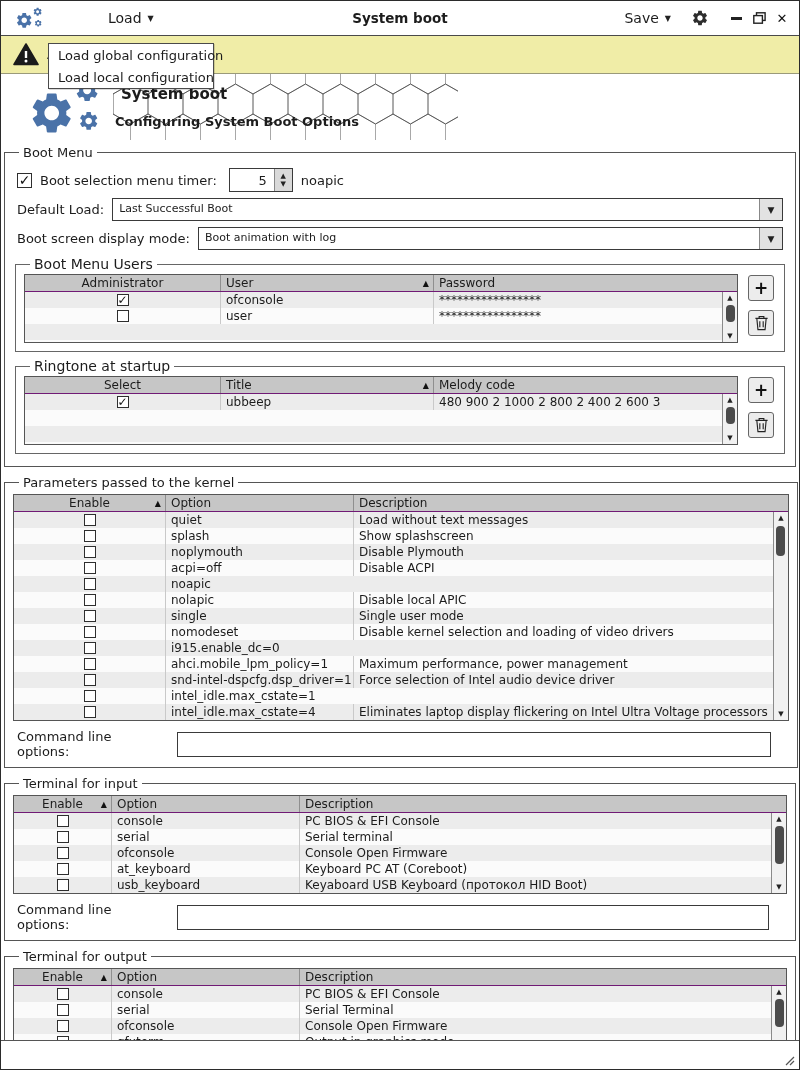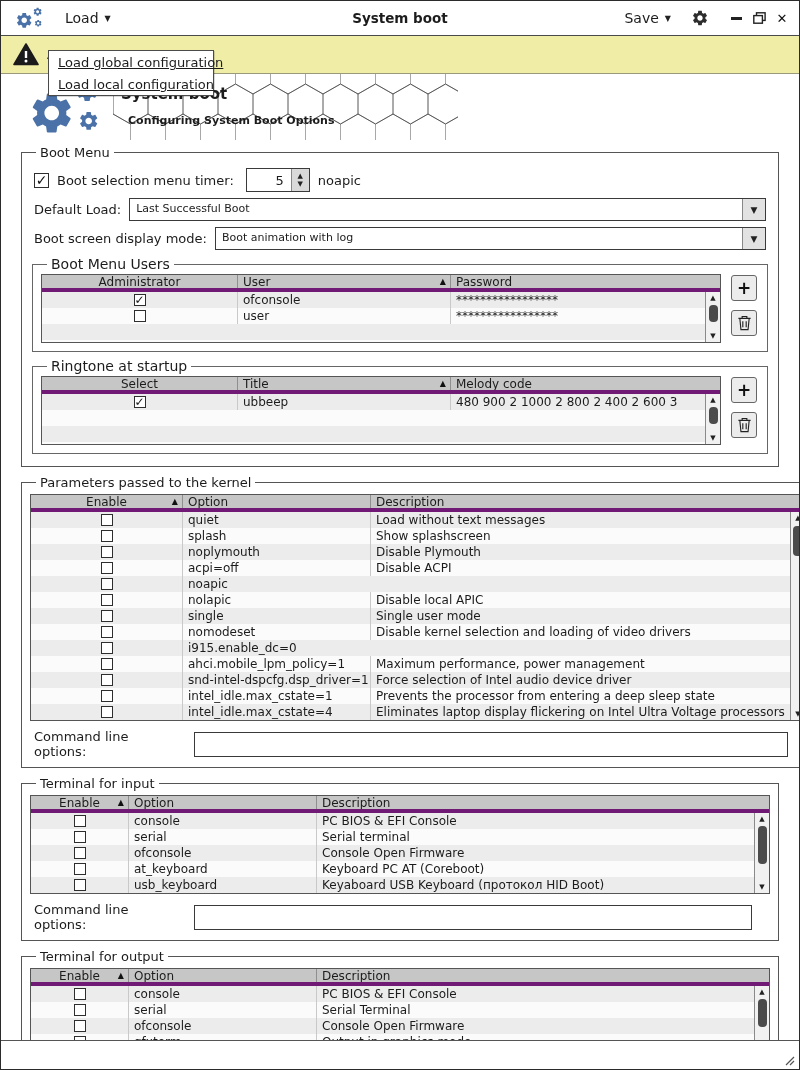--- a/index.html
+++ b/index.html
@@ -1,50 +1,50 @@
 <!DOCTYPE html>
 <html><head>
 <meta charset="utf-8">
 <style>
   * { margin:0; padding:0; box-sizing:border-box; }
   html,body { background:#fff; }
   body { font-family:"DejaVu Sans", sans-serif; color:#1c1c1c; }
   .window { position:relative; width:800px; height:1070px; border:1px solid #2b2b2b; background:#fff; overflow:hidden; }
 
   
-  .titlebar { position:relative; height:35px; border-bottom:1px solid #4a4a4a; display:flex; align-items:center; padding:0 10px; background:#fff; }
+  .titlebar { position:relative; height:35px; border-bottom:1px solid #4a4a4a; display:flex; align-items:center; padding:0 10px; background:#fff;gap:43px; }
   .app-gears { width:30px; height:24px; color:#4a72a8; margin-left:4px; }
   .menubtn { display:flex; align-items:center; gap:6px; font-size:14px; padding:2px 6px; cursor:default; }
   .menubtn .dd { font-size:8px; color:#222; }
   .tb-title { position:absolute; left:0; right:0; text-align:center; font-weight:bold; font-size:13.5px; pointer-events:none; }
   .tb-right { margin-left:auto; display:flex; align-items:center; gap:14px; }
   .gear-small { width:18px; height:18px; color:#2d2d2d; }
   .winbtns { display:flex; align-items:center; gap:9px; margin-left:6px; }
   .wb { width:14px; height:14px; display:flex; align-items:center; justify-content:center; }
   .wb-min i { display:block; width:11px; height:3px; background:#222; }
   .wb-close { font-size:13px; font-weight:bold; color:#111; }
 
   
   .warnbar { height:38px; background:#f0eda7; border-bottom:1px solid #9a9a7a; display:flex; align-items:center; padding:0 12px; }
   .warn-icon { width:26px; height:23px; margin-right:8px; }
   .warn-text { font-size:13px; font-weight:bold; color:#222; }
 
   
-  .loadmenu { position:absolute; top:49px; left:47px; width:166px; background:#fff; border:1px solid #4a4a4a; z-index:50; box-shadow:1px 1px 0 rgba(0,0,0,.15);text-decoration:underline; }
+  .loadmenu { position:absolute; top:42px; left:47px; width:166px; background:#fff; border:1px solid #4a4a4a; z-index:50; box-shadow:1px 1px 0 rgba(0,0,0,.15); }
   .loadmenu .mi { font-size:13px; padding:4px 9px 3px; white-space:nowrap; }
 
   
   .banner { position:relative; height:66px; background:#fff; overflow:hidden; }
   .hexes { position:absolute; left:112px; top:0; }
   .logo { position:absolute; left:26px; top:3px; color:#4a72a8; }
   .banner-title { position:absolute; left:120px; top:11px; font-size:15px; font-weight:bold; }
-  .banner-sub  { position:absolute; left:127px; top:40px; font-size:11px; font-weight:bold; }
-
-  
-  fieldset { border:1px solid #555; margin:0 20px 8px; padding:2px 8px 6px; }
+  .banner-sub  { position:absolute; left:114px; top:40px; font-size:13px; font-weight:bold; }
+
+  
+  fieldset { border:1px solid #555; margin:0 3px 8px; padding:2px 8px 6px; }
   fieldset legend { font-size:13px; padding:0 4px; margin-left:6px; }
   fieldset.inner { border-color:#666; margin:6px 2px 6px; padding:2px 8px 8px; }
   fieldset.inner legend { font-size:14px; }
 
   .frow { display:flex; align-items:center; gap:8px; margin:6px 4px 0; font-size:13px; }
 
   .cb { display:inline-flex; width:15px; height:15px; border:1.6px solid #2e2e2e; background:#fff; align-items:center; justify-content:center; font-size:14px; font-weight:bold; line-height:1; color:#111; }
   .cb.checked { overflow:visible; }
 
   .spinner { display:flex; height:24px; border:1px solid #3a3a3a; background:#fff; }
@@ -57,21 +57,21 @@
   .combo .cbtn { width:23px; background:#e2e2e2; border-left:1px solid #888; display:flex; align-items:center; justify-content:center; }
   .combo .cbtn span { font-size:9px; color:#222; }
 
   
   .grp-flex { display:flex; gap:10px; }
   .side-btns { width:28px; display:flex; flex-direction:column; gap:9px; padding-top:1px; }
   .sbtn { width:26px; height:26px; border:1px solid #666; border-radius:3px; background:#ececec; display:flex; align-items:center; justify-content:center; font-size:17px; font-weight:bold; color:#111; }
   .sbtn svg { width:15px; height:16px; }
 
   .table { flex:1; border:1px solid #555; background:#fff; }
-  .thead { display:flex; background:#c6c6c6; border-bottom:4px solid #701a75; height:17px; }
+  .thead { display:flex; background:#c6c6c6; border-bottom:1px solid #701a75; height:17px; }
   .th { position:relative; display:flex; align-items:center; font-size:12px; padding:0 5px; border-right:1px solid #8f8f8f; overflow:hidden; white-space:nowrap; }
   .th:last-child { border-right:none; }
   .th.ctr { justify-content:center; }
   .th .sort { position:absolute; right:4px; font-size:8px; color:#111; }
   .tbody { position:relative; background:repeating-linear-gradient(to bottom,#ececec 0 16px,#fbfbfb 16px 32px); overflow:hidden; }
   .trow { display:flex; height:16px; margin-right:15px; }
   .tcell { display:flex; align-items:center; font-size:12px; padding:0 5px; border-right:1px solid #c9c9c9; overflow:hidden; white-space:nowrap; }
   .tcell:last-child { border-right:none; }
   .tcell .cb { width:12px; height:12px; border-width:1.3px; font-size:12px; }
   .tcell.ctr { justify-content:center; }
@@ -401,21 +401,20 @@
               <span class="cb"></span>
             </div>
             <div class="tcell c1">snd-intel-dspcfg.dsp_driver=1</div>
             <div class="tcell c2">Force selection of Intel audio device driver</div>
           </div>
           <div class="trow">
             <div class="tcell c0 ctr">
               <span class="cb"></span>
             </div>
             <div class="tcell c1">intel_idle.max_cstate=1</div>
-            <div class="tcell c2">Prevents the processor from entering a deep sleep state</div>
           </div>
           <div class="trow">
             <div class="tcell c0 ctr">
               <span class="cb"></span>
             </div>
             <div class="tcell c1">intel_idle.max_cstate=4</div>
             <div class="tcell c2">Eliminates laptop display flickering on Intel Ultra Voltage processors</div>
           </div>
         </div>
     </div>

